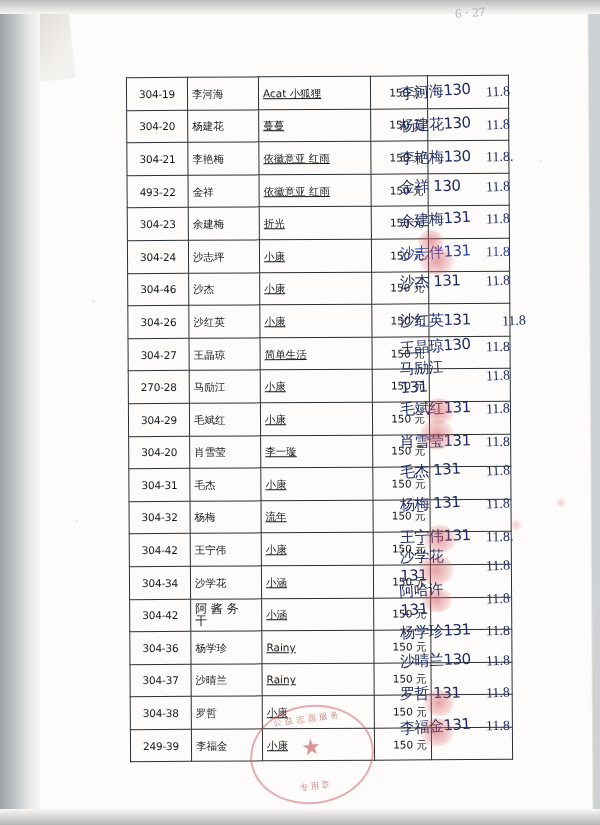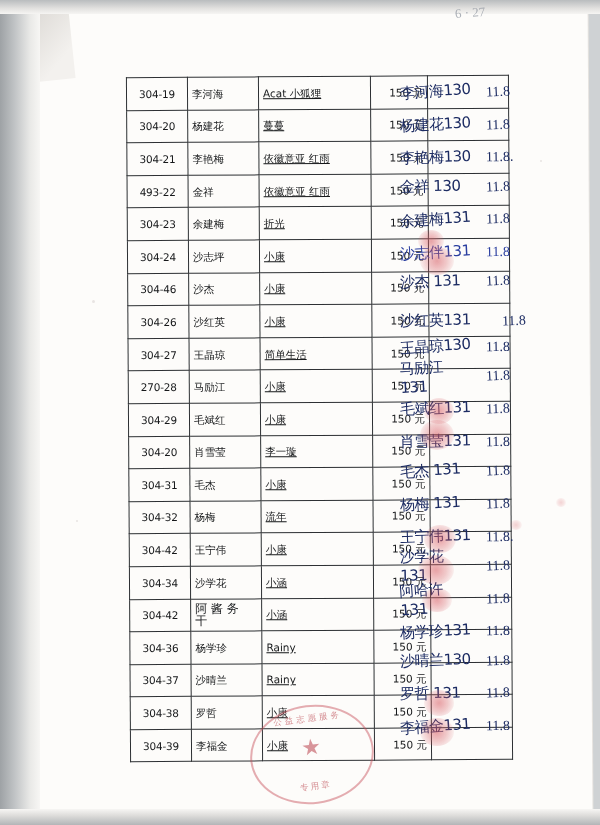--- a/index.html
+++ b/index.html
@@ -344,21 +344,21 @@
           <td class="c-sign"></td>
         </tr>
         <tr>
           <td class="c-id">304-38</td>
           <td class="c-name">罗哲</td>
           <td class="c-item">小康</td>
           <td class="c-amt">150 元</td>
           <td class="c-sign"></td>
         </tr>
         <tr>
-          <td class="c-id">304-39</td>
+          <td class="c-id">249-39</td>
           <td class="c-name">李福金</td>
           <td class="c-item">小康</td>
           <td class="c-amt">150 元</td>
           <td class="c-sign"></td>
         </tr>
       </tbody>
   </table>
 
   <div class="hand-layer">
       <div class="hw-row" style="top: 0px;">

